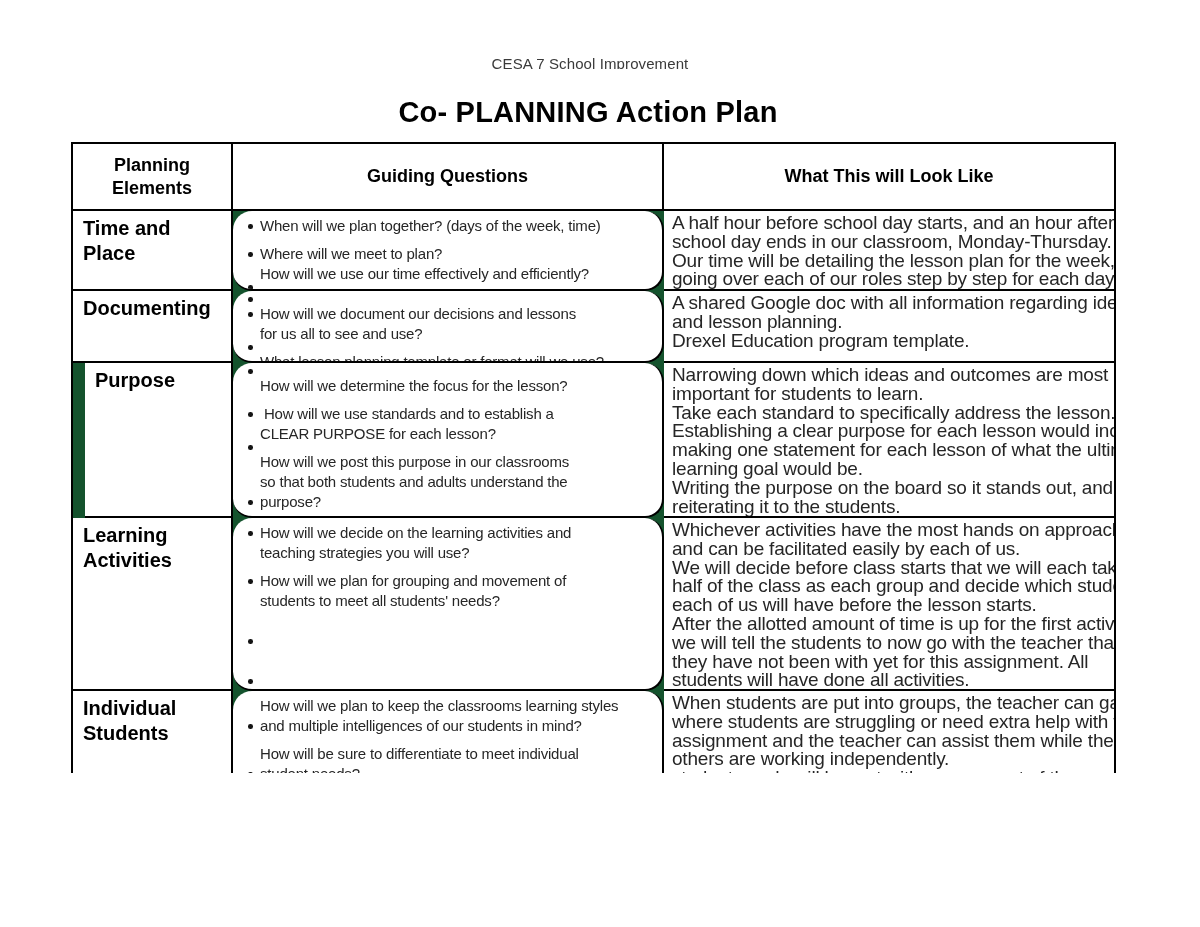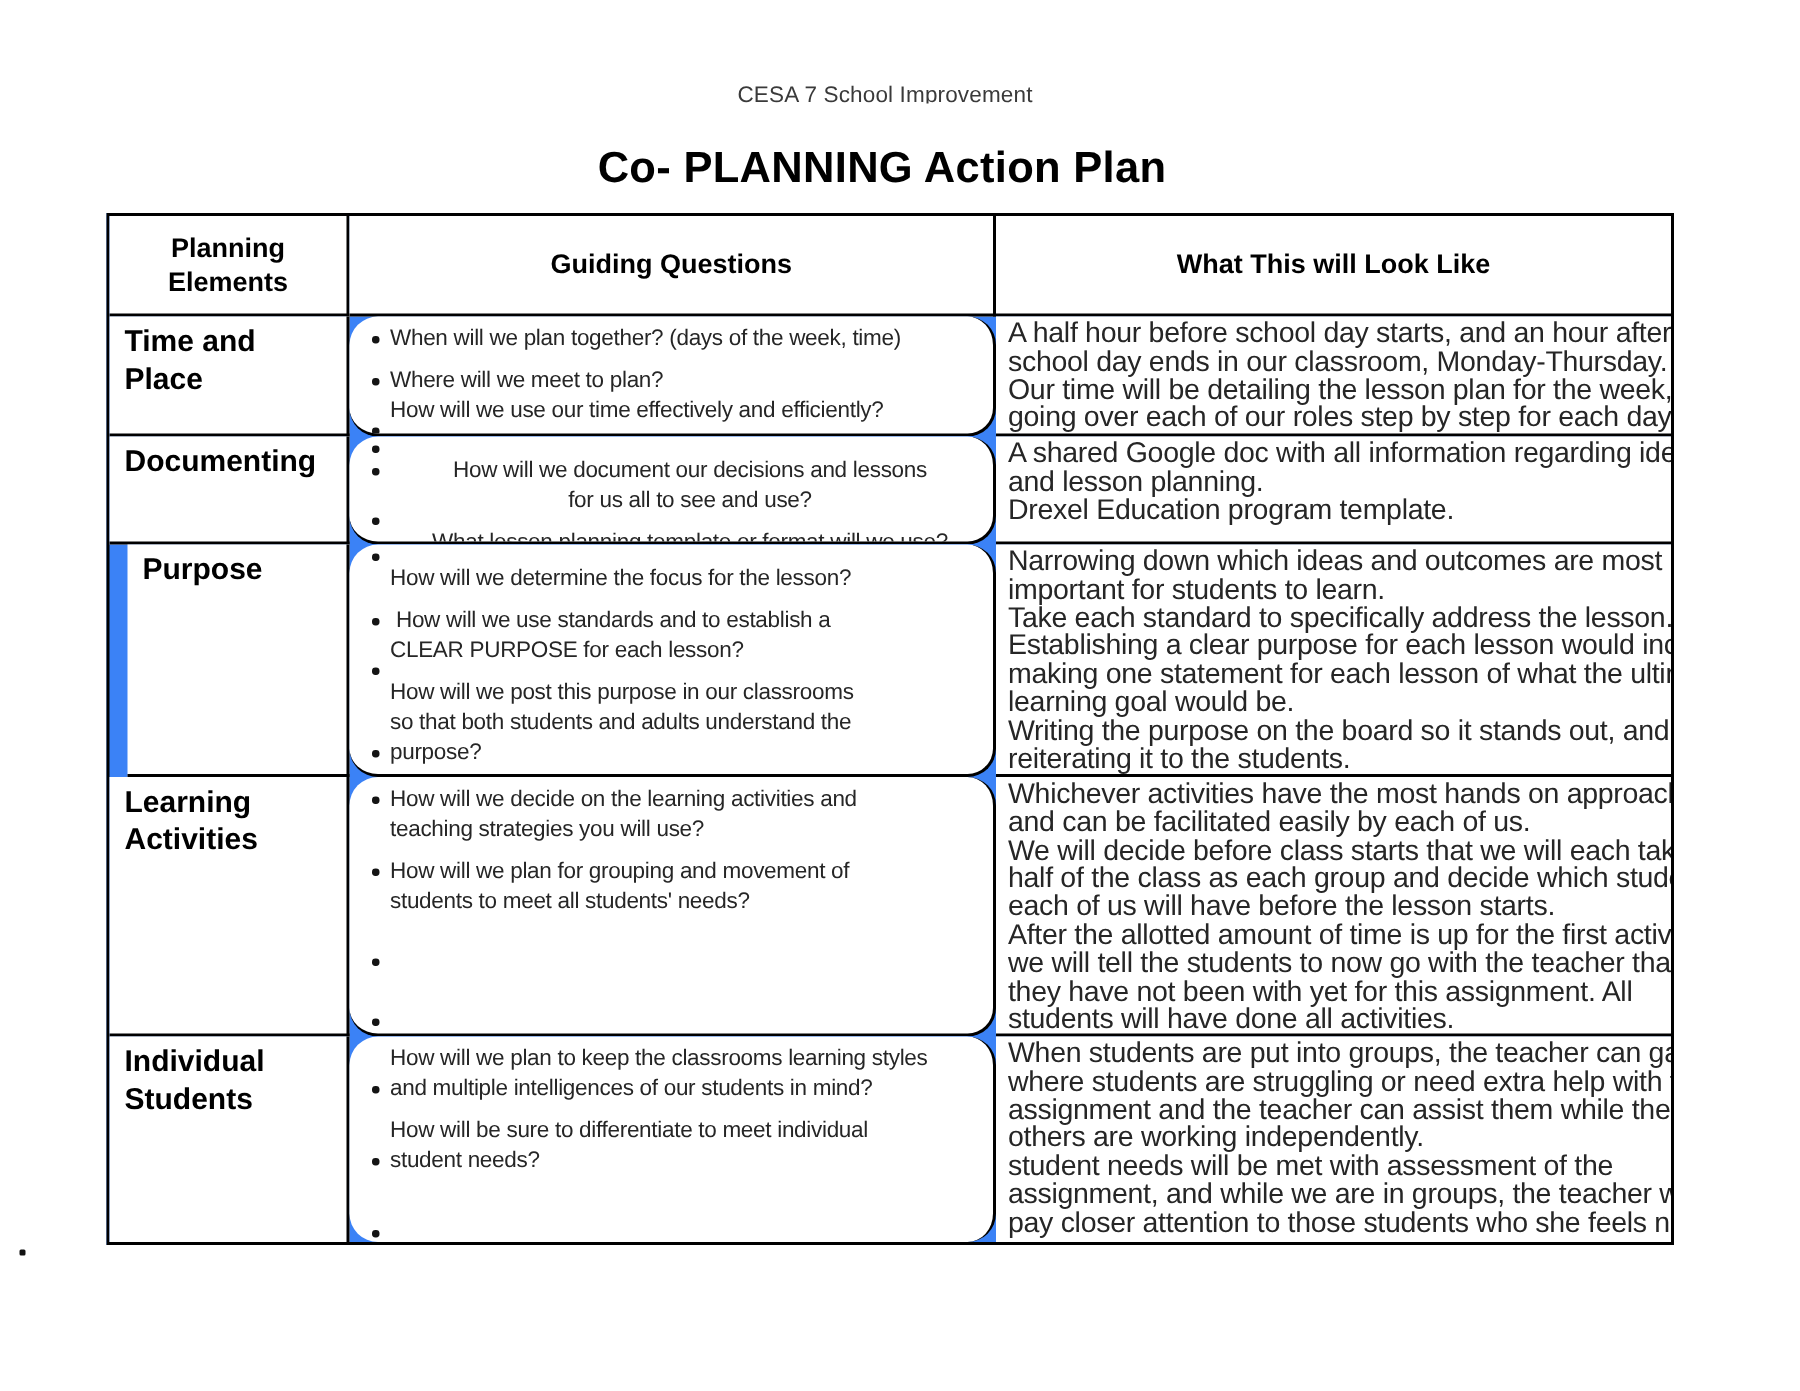--- a/index.html
+++ b/index.html
@@ -1,19 +1,19 @@
 <!DOCTYPE html>
 <html><head>
 <meta charset="utf-8">
 <style>
   * { margin:0; padding:0; box-sizing:border-box; }
   html,body { background:#ffffff; }
   .page {
     position:relative;
-    width:1200px; height:927px;
+    width:1200px; height:773px;
     background:#ffffff;
     font-family:"Liberation Sans", sans-serif;
     color:#1c1c1c;
     overflow:hidden;
   }
   .doc-header {
     position:absolute; top:55px; left:-10px; width:1200px; height:14px;
     overflow:hidden;
     text-align:center;
     font-size:15px; line-height:17px;
@@ -24,21 +24,21 @@
     position:absolute; top:96px; left:-12px; width:1200px;
     text-align:center;
     font-size:29px; font-weight:bold; color:#000;
     letter-spacing:0.2px;
   }
   #plan-table {
     position:absolute; left:71px; top:142px;
     display:grid;
     grid-template-columns:160px 431px 450px;
     border:2px solid #000;
-    background:#3b82f6;
+    background:#14532d;
   }
   .cell {
     border-right:2px solid #000;
     border-bottom:2px solid #000;
     overflow:hidden;
     background:#fff;
   }
   .cell.lastcol { border-right:none; }
   .cell.lastrow { border-bottom:none; }
   .th {
@@ -115,21 +115,21 @@
       </div>
       <div class="cell col3 lastcol" style="height: 80px;">
         <div class="look-text">A half hour before school day starts, and an hour after the
 school day ends in our classroom, Monday-Thursday.
 Our time will be detailing the lesson plan for the week, and
 going over each of our roles step by step for each day.</div>
       </div>
       <div class="cell col1" style="height: 72px;">
         <div class="elabel">Documenting</div>
       </div>
-      <div class="cell col2" style="height: 72px; text-align: center;">
+      <div class="cell col2" style="height: 72px;">
         <div class="q-line half"><div class="blt"></div><span></span></div>
         <div class="q-line"><div class="blt"></div><span>How will we document our decisions and lessons</span></div>
         <div class="q-line"><span>for us all to see and use?</span></div>
         <div class="q-line half"><div class="blt"></div><span></span></div>
         <div class="q-line"><span>What lesson planning template or format will we use?</span></div>
       </div>
       <div class="cell col3 lastcol" style="height: 72px;">
         <div class="look-text">A shared Google doc with all information regarding ideas
 and lesson planning.
 Drexel Education program template.</div>

